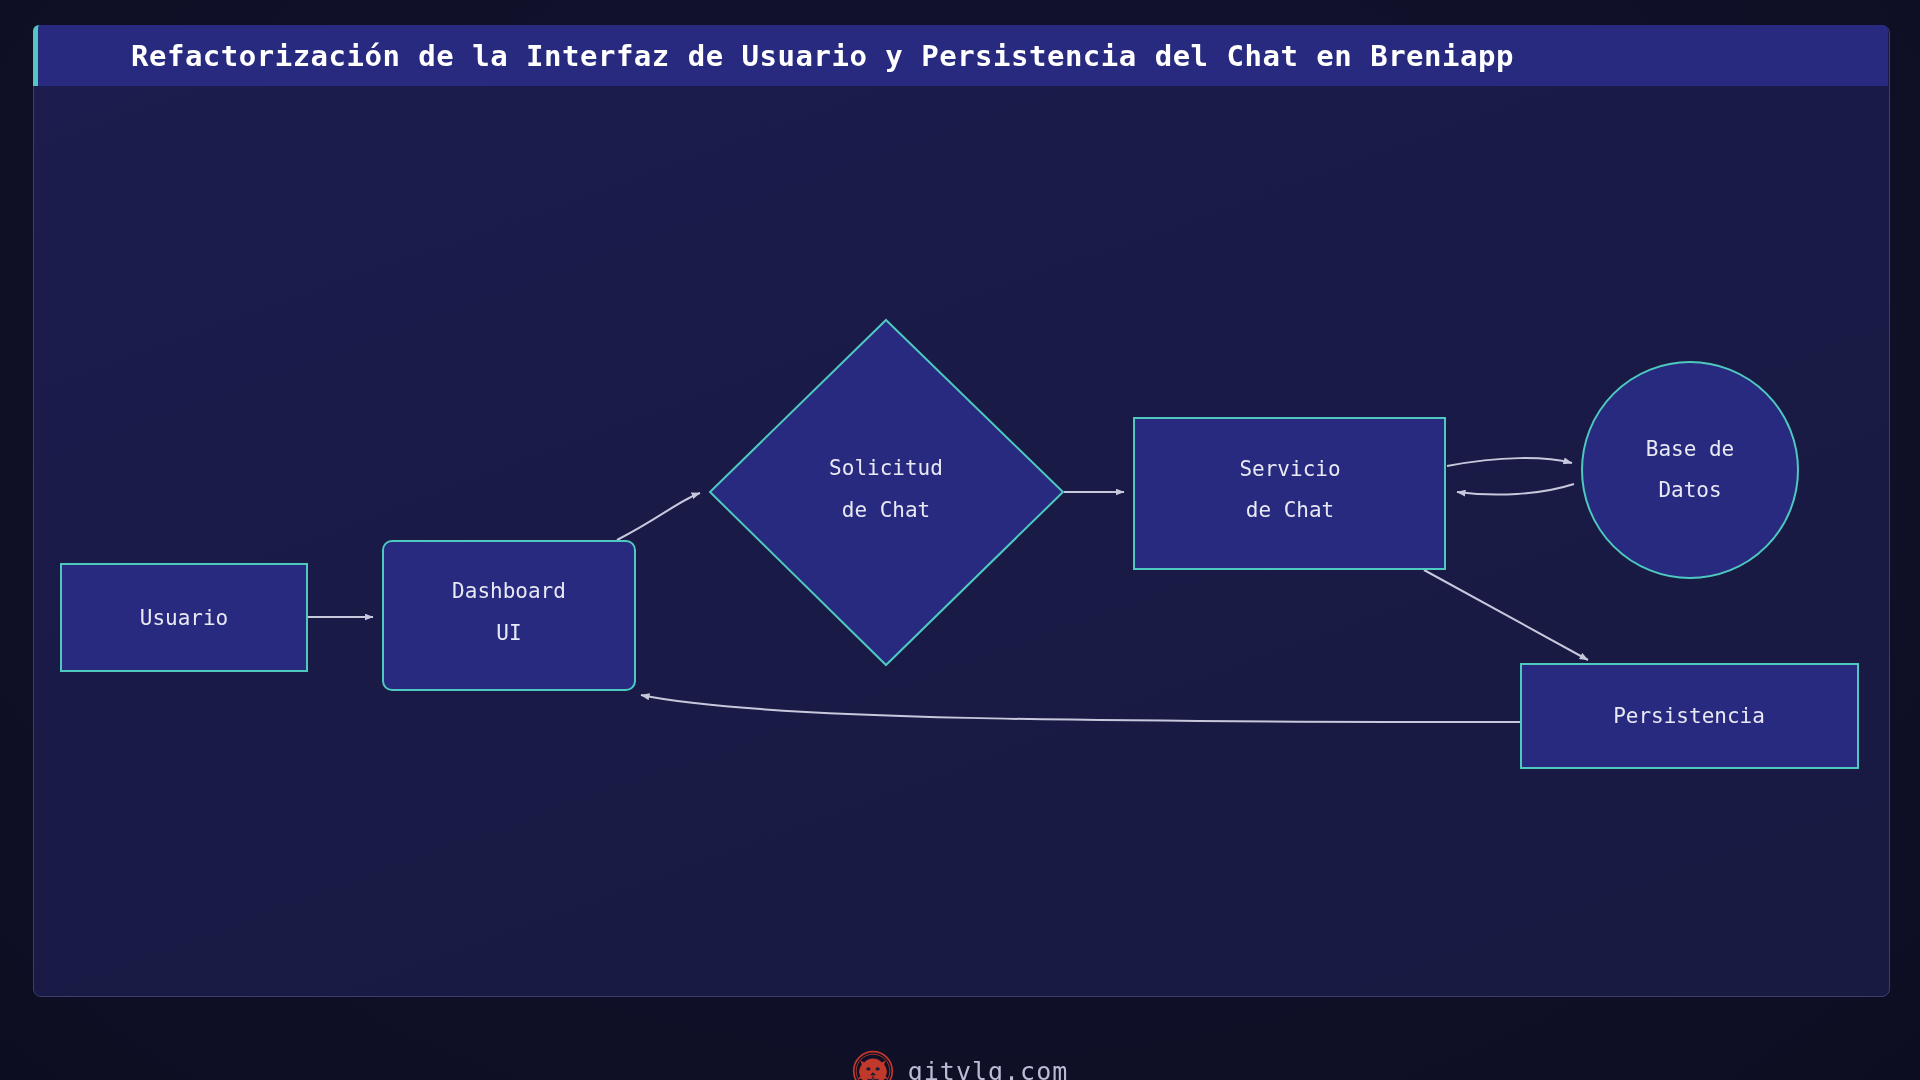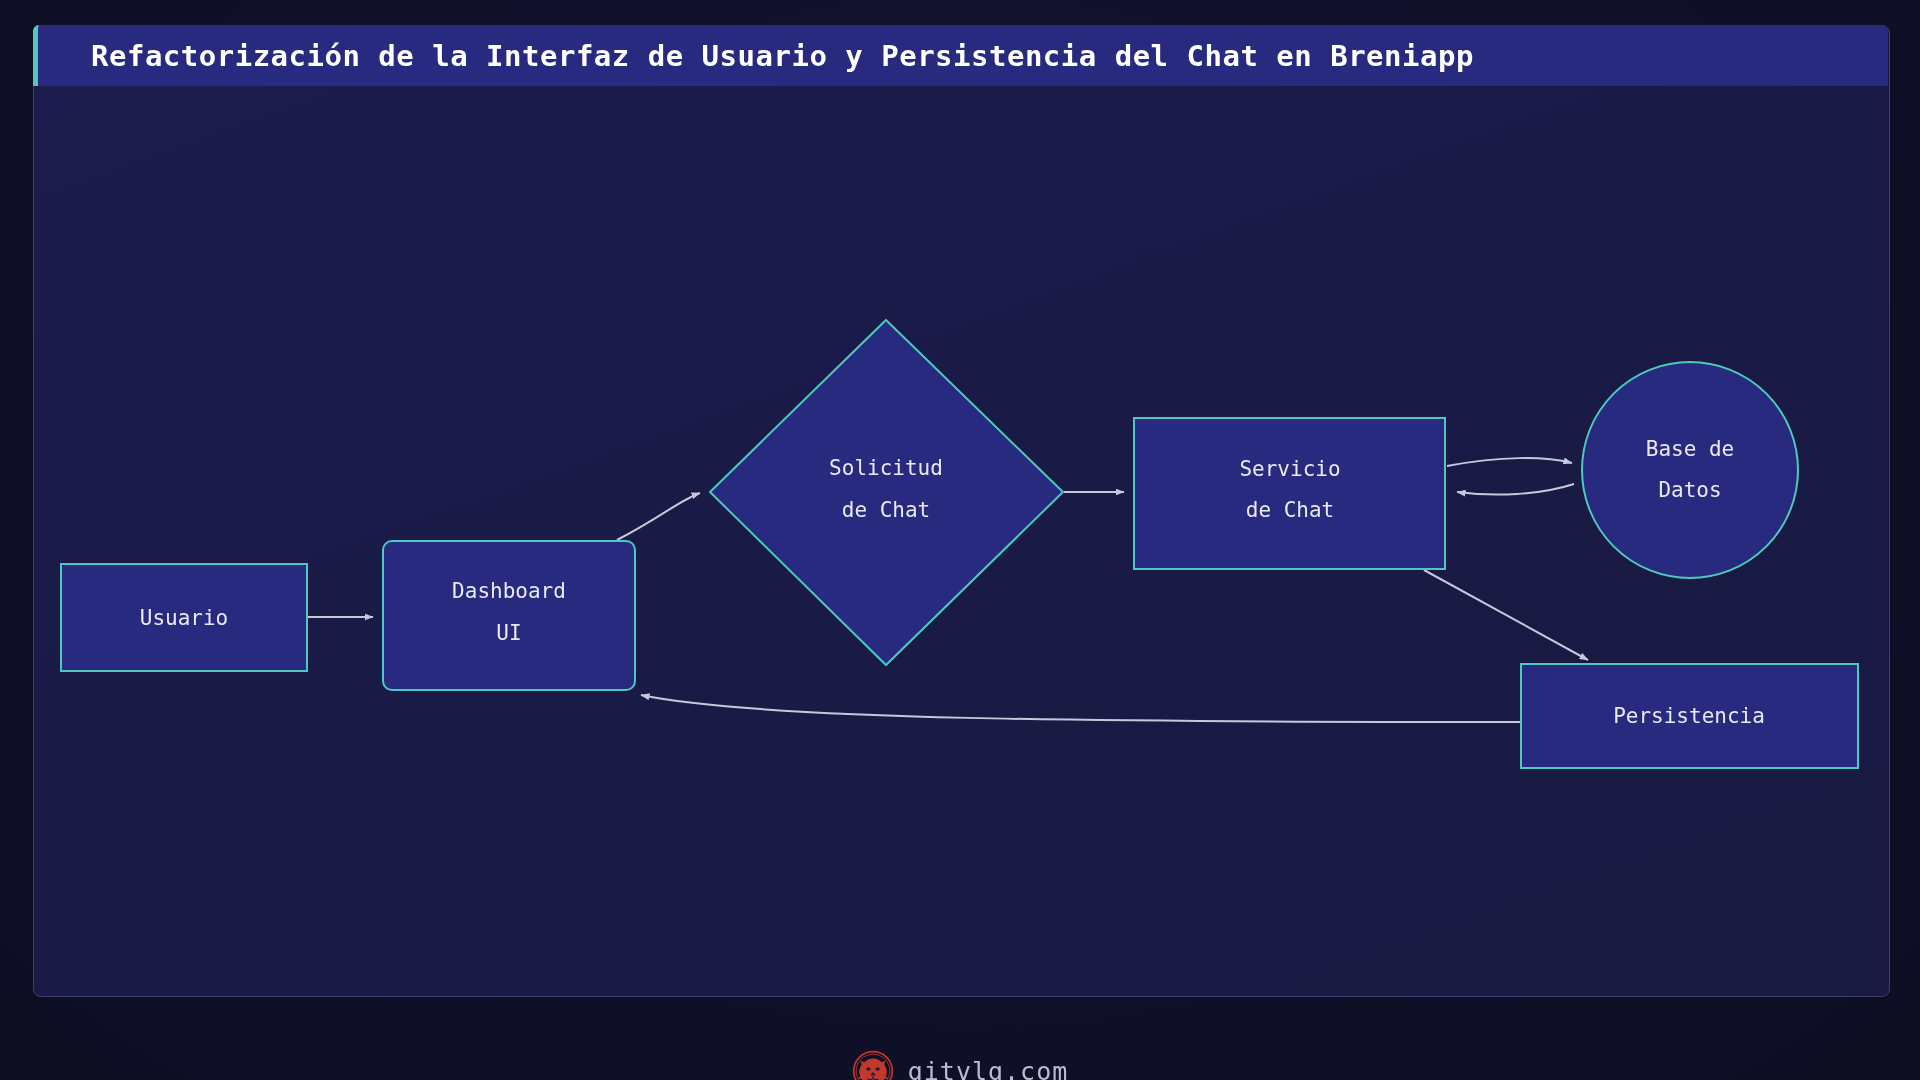--- a/index.html
+++ b/index.html
@@ -40,20 +40,21 @@
     top: 25px;
     width: 1855px;
     height: 61px;
     box-sizing: border-box;
     border-radius: 6px 6px 0 0;
     background: #272a7e;
     border-left: 5px solid #54c8c0;
     display: flex;
     align-items: center;
     overflow: hidden;
+    padding-left: 40px;
   }
   #title-text {
     color: #ffffff;
     font-family: "DejaVu Sans Mono", "Liberation Mono", monospace;
     font-weight: bold;
     font-size: 29px;
     letter-spacing: 0.5px;
     margin-left: 53px;
     white-space: nowrap;
   }

